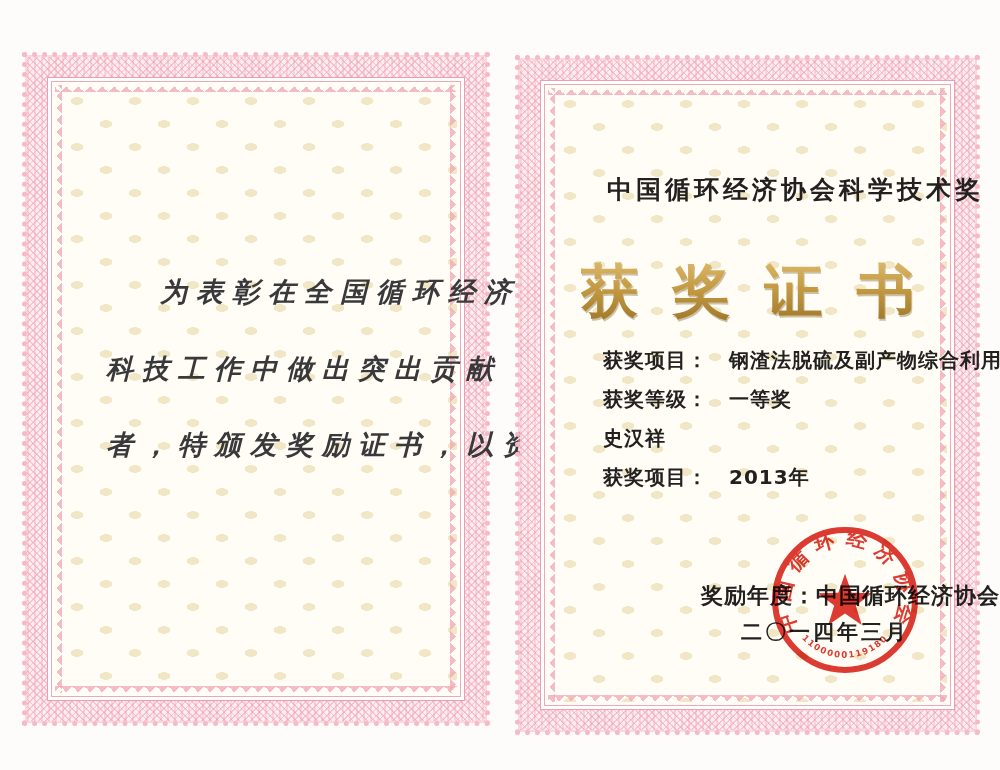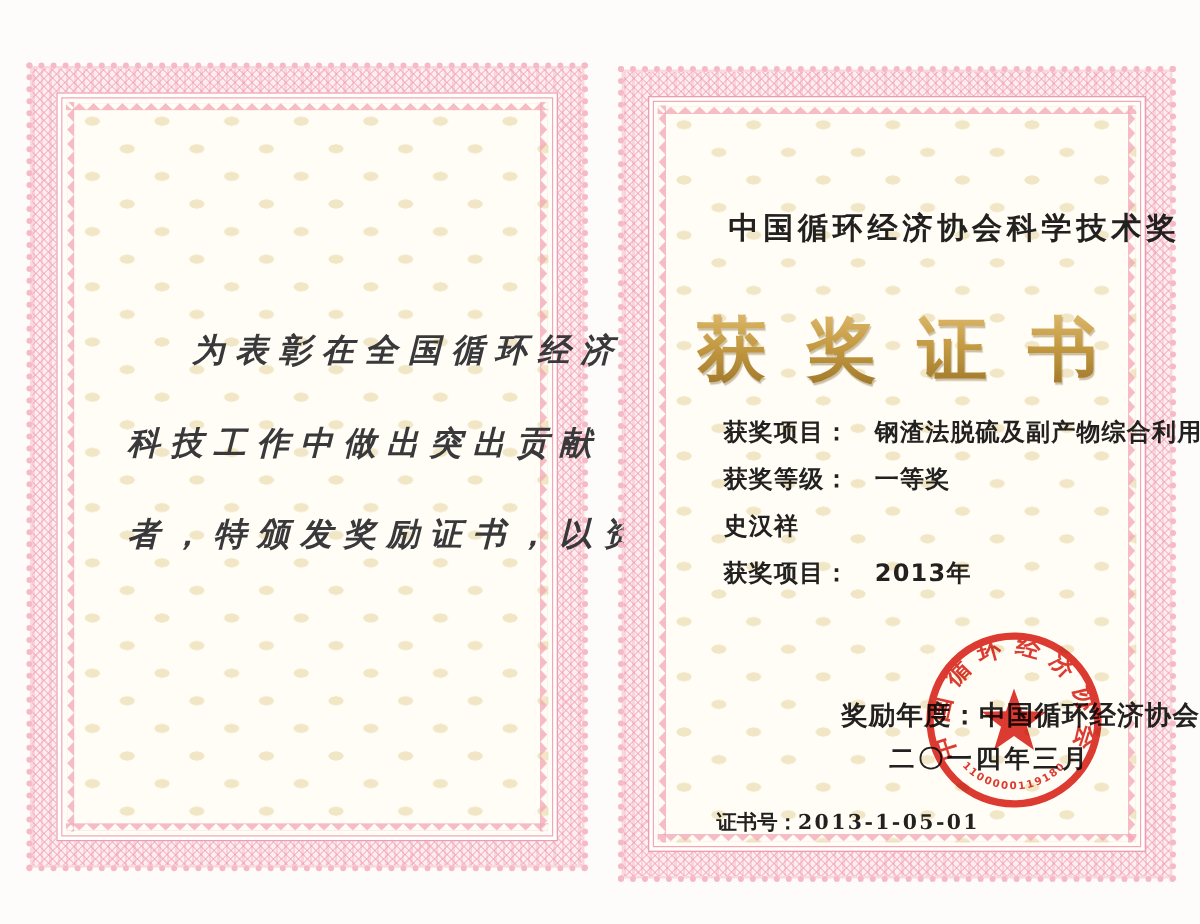--- a/index.html
+++ b/index.html
@@ -158,21 +158,20 @@
         <div class="field-row">
           <span class="field-label">获奖项目：</span>
           <span class="field-value">2013年</span>
         </div>
       </div>
 
       <div class="issuer-line"><span>奖励年度：</span><span>中国循环经济协会</span></div>
 
       <div class="date-line">二〇一四年三月</div>
 
-      <div class="certno-line"><span>证书号：</span><span class="certno-value">2013-1-05-01</span></div>
 
       <svg class="seal" viewBox="0 0 150 150" aria-hidden="true">
         <defs>
           <path id="sealArcTop" d="M 33.6 109.7 A 54 54 0 1 1 116.4 109.7" fill="none"></path>
           <path id="sealArcBottom" d="M 25.6 103.5 A 57 57 0 0 0 124.4 103.5" fill="none"></path>
         </defs>
         <circle cx="75" cy="75" r="69" fill="none" stroke="#d8251c" stroke-width="6"></circle>
         <polygon points="75,49 81.6,67.9 101.6,68.3 85.65,80.5 91.5,99.7 75,88.2 58.5,99.7 64.35,80.5 48.4,68.3 68.4,67.9" fill="#d8251c"></polygon>
         <text font-family="DejaVu Sans, sans-serif" font-size="20" font-weight="bold" fill="#d8251c" letter-spacing="9">
           <textPath href="#sealArcTop" startOffset="50%" text-anchor="middle">中国循环经济协会</textPath>

